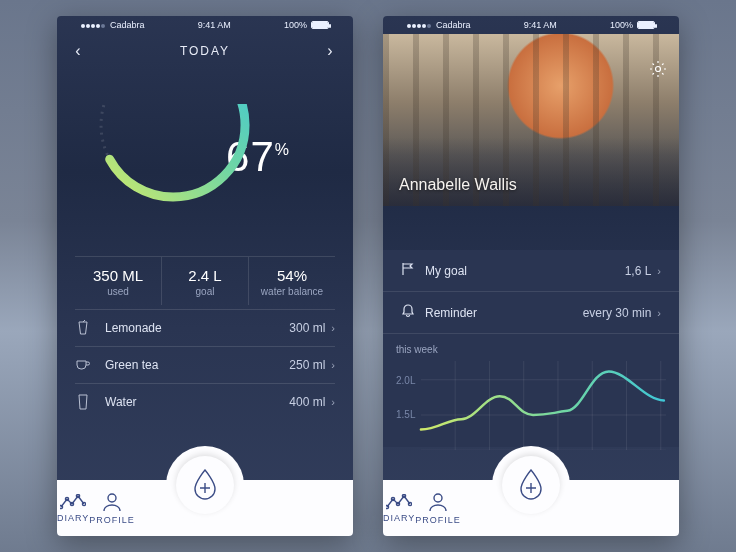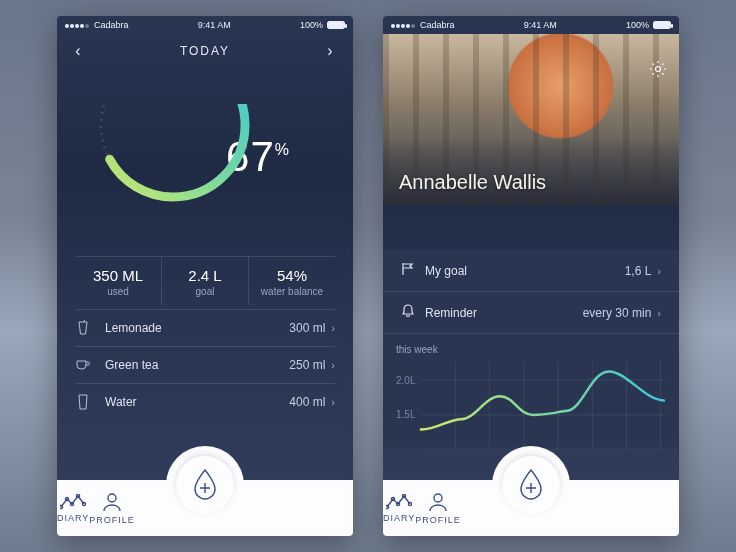--- a/index.html
+++ b/index.html
@@ -23,21 +23,21 @@
     display: flex;
     flex-direction: column;
     box-shadow: 0 8px 30px rgba(0,0,0,.35);
   }
   
   .statusbar {
     height: 18px;
     display: flex;
     align-items: center;
     justify-content: space-between;
-    padding: 0 8px;
+    padding: 0 24px;
     font-size: 9px;
     color: #eaf0ff;
   }
   .statusbar .left, .statusbar .right { display: flex; align-items: center; gap: 4px; }
   .dots span { display:inline-block; width:4px; height:4px; border-radius:50%; background:#eaf0ff; margin-right:1px;}
   .dots span.off { background:#6b7896;}
   .battery {
     width: 18px; height: 8px; border:1px solid #eaf0ff; border-radius:2px; position:relative;
   }
   .battery::after{content:"";position:absolute;right:-3px;top:2px;width:2px;height:4px;background:#eaf0ff;border-radius:1px;}
@@ -106,21 +106,21 @@
     position:relative;
     display:flex;align-items:flex-end;padding:12px 16px;
   }
   .hero::before{
     content:"";position:absolute;inset:0;
     background:
       repeating-linear-gradient(90deg, rgba(60,50,40,.25) 0 6px, rgba(0,0,0,0) 6px 30px),
       linear-gradient(180deg, rgba(0,0,0,0) 60%, rgba(25,30,50,.55) 100%);
   }
   .hero .gear{position:absolute;top:26px;right:12px;}
-  .uname{position:relative;font-size:20px;color:#f6f3ef;text-shadow:0 1px 3px rgba(0,0,0,.5);}
+  .uname{position:relative;font-size:16px;color:#f6f3ef;text-shadow:0 1px 3px rgba(0,0,0,.5);}
   .statsrow{
     display:flex;background:#36487f;
   }
   .statsrow .sumcell{padding:12px 0 10px;border-color:rgba(255,255,255,.18);}
   .statsrow .v{font-size:16px;}
   .statsrow .l{font-size:9px;color:rgba(255,255,255,.6);}
   .setrows{background:#2a3552;margin-top:44px;}
   .setrow{
     display:flex;align-items:center;justify-content:space-between;
     padding:12px 18px;border-bottom:1px solid rgba(255,255,255,.1);

